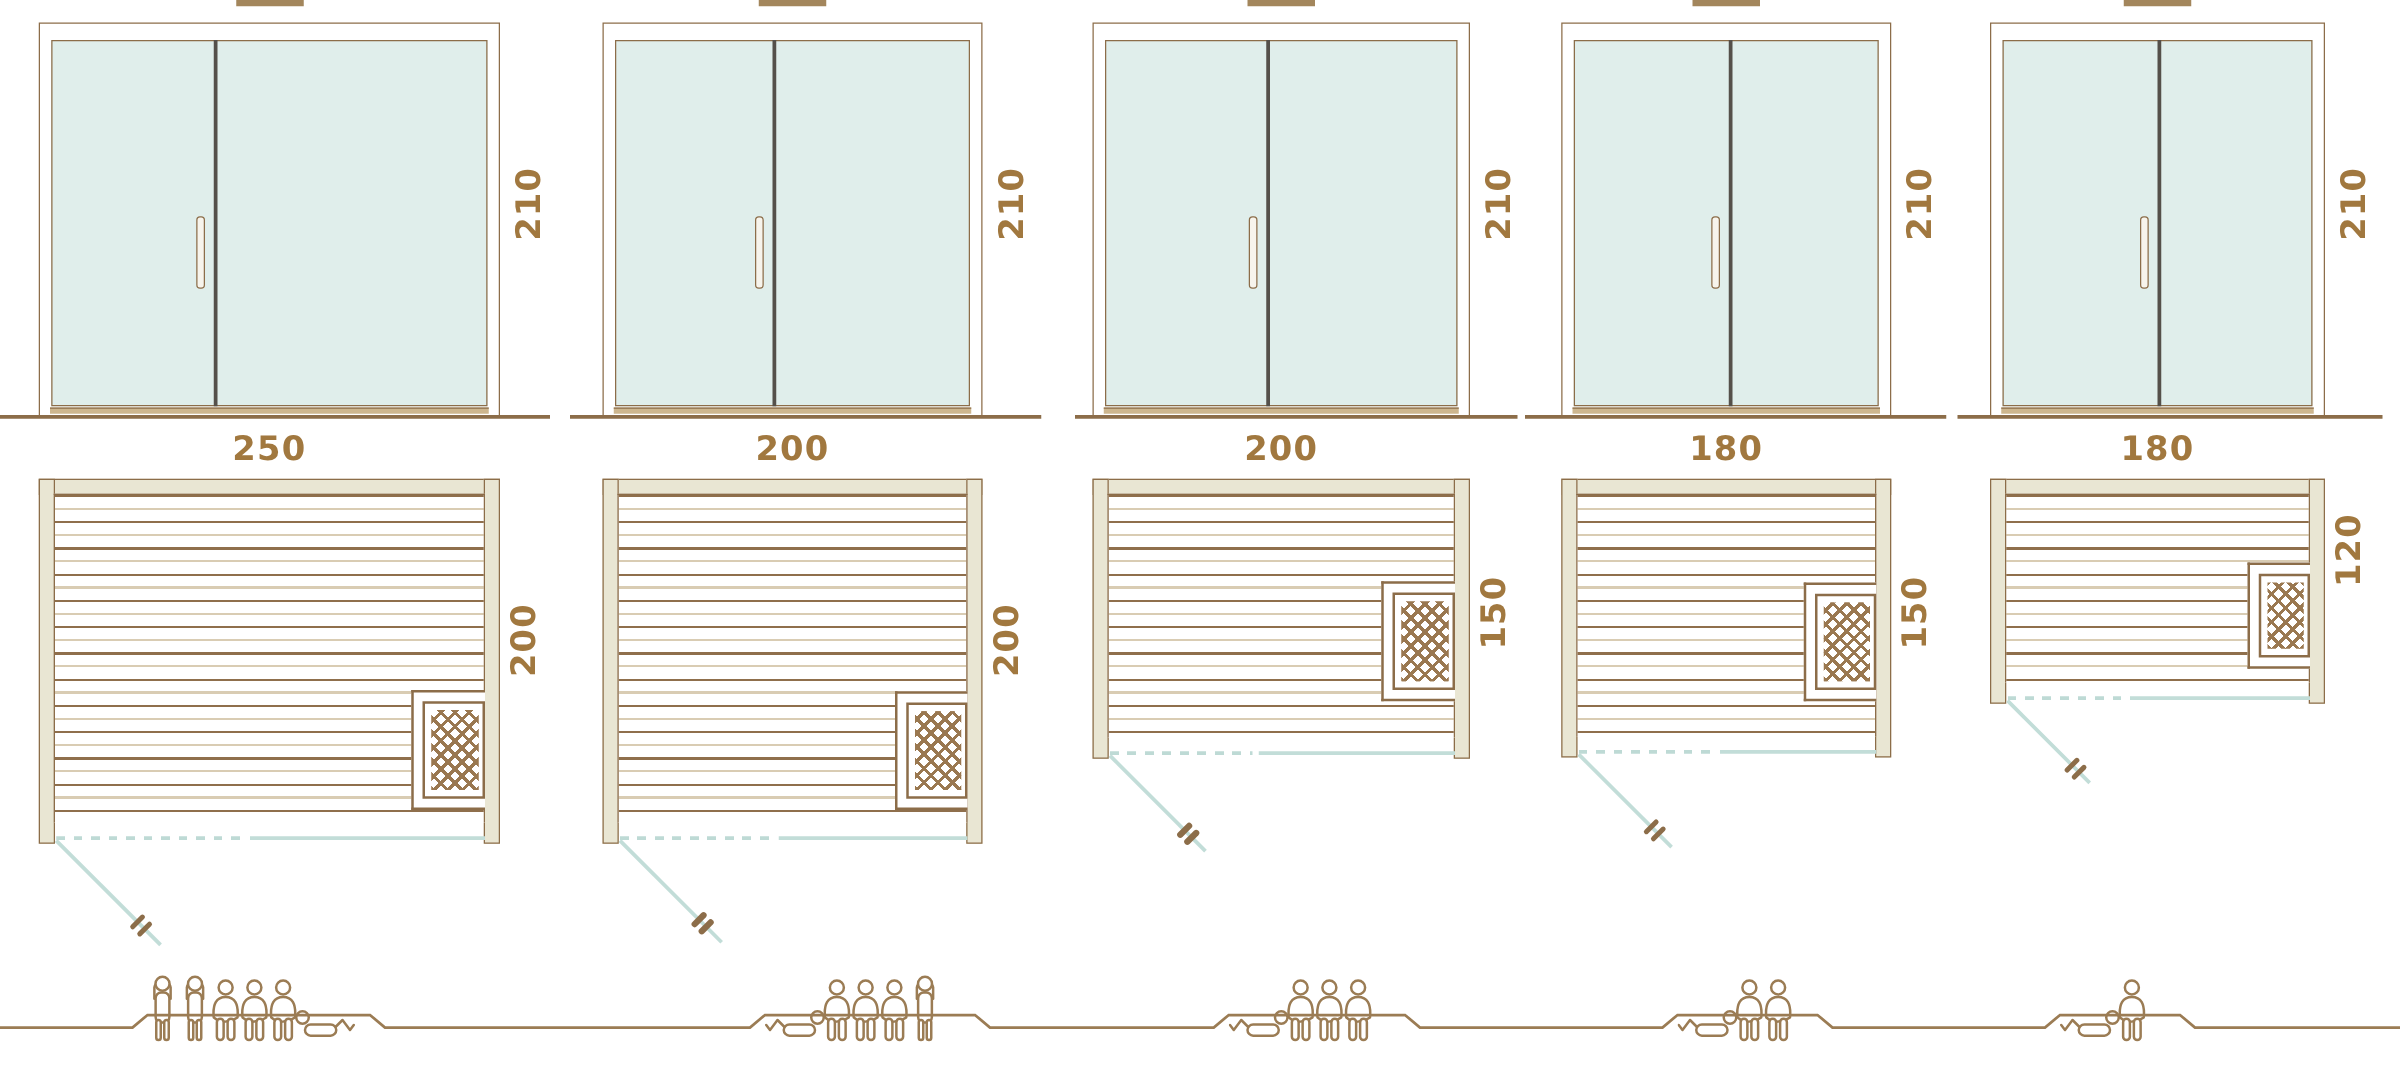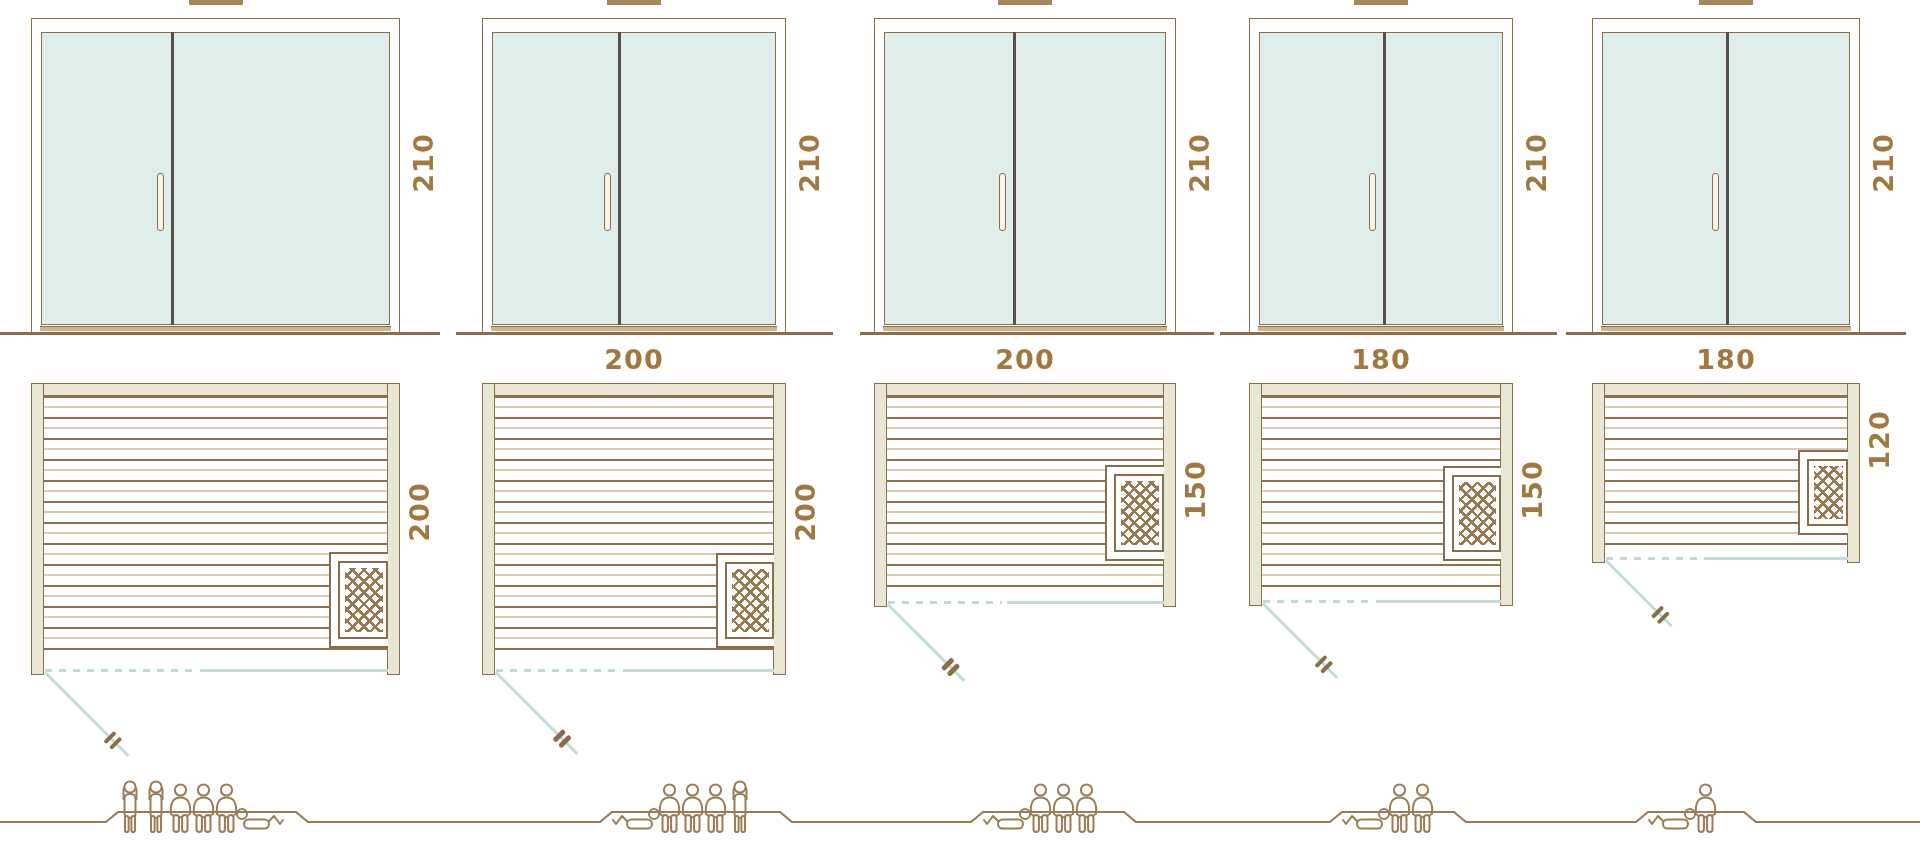--- a/index.html
+++ b/index.html
@@ -89,20 +89,21 @@
   <div class="unit u1">
     <div class="door-vent"></div>
     <div class="door">
       <div class="glass"></div>
       <div class="divider"></div>
       <div class="handle"></div>
       <div class="sill"></div>
     </div>
     <div class="ground"></div>
     <div class="hlabel">210</div>
+    <div class="wlabel">250</div>
     <div class="plan">
       <div class="ptop"></div>
       <div class="postL"></div>
       <div class="postR"></div>
       <div class="boards"></div>
       <div class="heater">
         <div class="hin">
           <div class="hgrid"></div>
         </div>
       </div>

